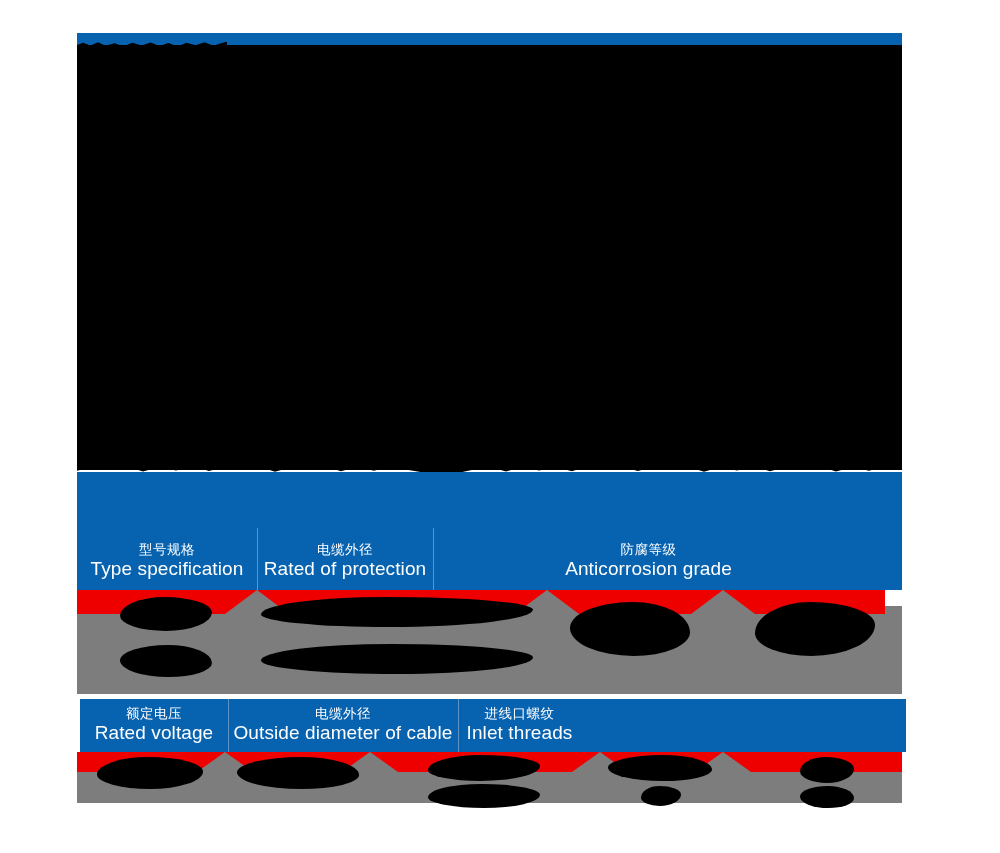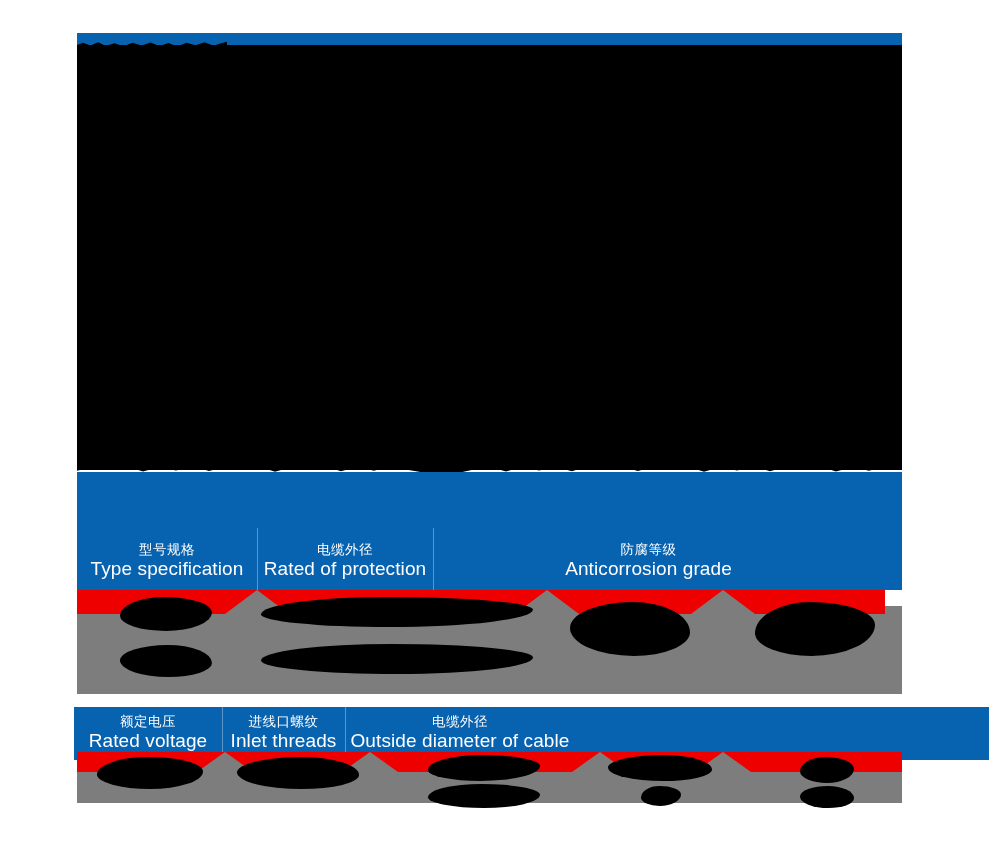--- a/index.html
+++ b/index.html
@@ -37,21 +37,21 @@
       88% 58%,86% 34%,84% 66%,82% 28%,80% 60%,78% 36%,76% 70%,74% 32%,
       72% 56%,70% 30%,68% 64%,66% 34%,64% 58%,62% 28%,60% 66%,58% 36%,
       56% 60%,54% 30%,52% 68%,50% 34%,48% 56%,46% 80%,44% 95%,42% 75%,
       40% 55%,38% 30%,36% 62%,34% 34%,32% 66%,30% 28%,28% 58%,26% 36%,
       24% 70%,22% 30%,20% 56%,18% 34%,16% 64%,14% 28%,12% 60%,10% 36%,
       8% 68%,6% 30%,4% 58%,2% 34%,0 62%)
   }
 
   
   #band-a{left:77px;top:472px;width:825px;height:118px;}
-  #band-b{left:74px;top:699px;width:915px;height:53px;margin-top:8px;}
+  #band-b{left:80px;top:699px;width:826px;height:53px;}
 
   .colrow{position:absolute;inset:0;display:flex;}
   .col{
     position:relative;display:flex;flex-direction:column;
     align-items:center;justify-content:flex-end;
     color:#ffffff;text-align:center;line-height:1.18;
   }
   #band-a .col{padding-bottom:10px;}
   #band-b .col{padding-bottom:8px;}
   .col + .col::before{
@@ -137,28 +137,28 @@
 
 <div class="abs blue" id="band-b">
   <div class="colrow">
 
     <div class="col" style="flex:0 0 148px">
       <span class="cn">额定电压</span>
       <span class="en">Rated voltage</span>
     </div>
 
 
+    <div class="col" style="flex:0 0 230px">
+      <span class="cn">电缆外径</span>
+      <span class="en">Outside diameter of cable</span>
+    </div>
+
     <div class="col" style="flex:0 0 123px">
       <span class="cn">进线口螺纹</span>
       <span class="en">Inlet threads</span>
-    </div>
-
-    <div class="col" style="flex:0 0 230px">
-      <span class="cn">电缆外径</span>
-      <span class="en">Outside diameter of cable</span>
     </div>
 
 
   </div>
 </div>
 
 <div class="abs gray" id="gray-b"></div>
 <div class="abs red" id="red-b"></div>
 
 <div class="abs wedge wedge-b" style="left:197px"></div>

